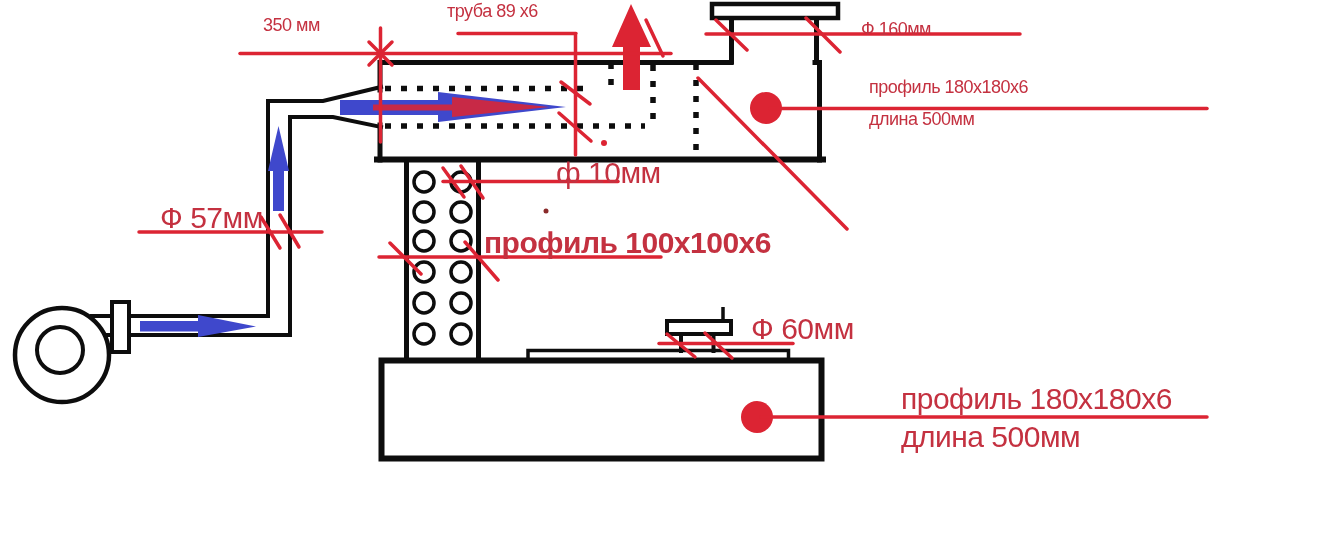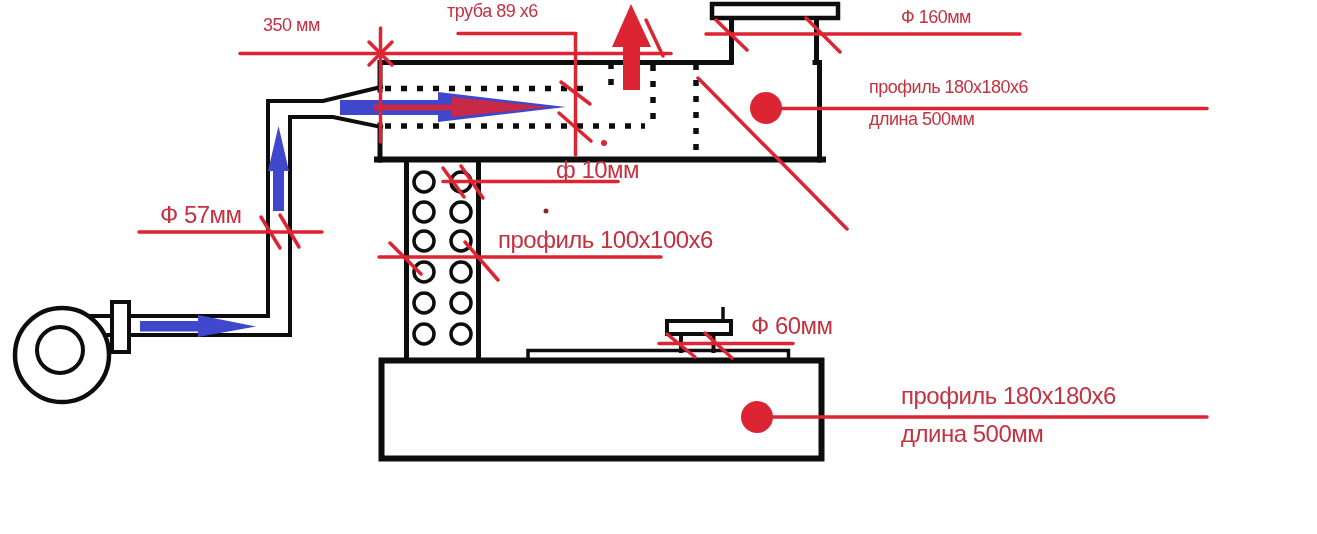--- a/index.html
+++ b/index.html
@@ -23,21 +23,21 @@
   .wf {fill:#ffffff;}
   .dash{stroke:var(--black);fill:none;stroke-width:5.5;stroke-dasharray:6 10;stroke-linecap:butt;}
   .r  {stroke:var(--line-red);fill:none;stroke-width:3.5;stroke-linecap:round;}
   .rf {fill:var(--line-red);stroke:none;}
   .bf {fill:var(--blue);stroke:none;}
   
   .lbl{
     position:absolute;white-space:nowrap;color:var(--text-red);
     font-size:18px;line-height:1.05;letter-spacing:-0.5px;
   }
-  .lbl.s26{font-size:24px;}
+  .lbl.s26{font-size:30px;}
 </style>
 </head>
 <body>
 
 <div id="stage">
 
   <svg id="drawing" width="1317" height="534" viewBox="0 0 1317 534">
 
     <g>
 
@@ -156,23 +156,23 @@
     </g>
 
     <g>
       <circle class="rf" cx="604" cy="143" r="3"></circle>
       <circle cx="546" cy="211" r="2.5" fill="#8a2a2a"></circle>
     </g>
   </svg>
 
   <div class="lbl" style="left:263px;top:16px;">350 мм</div>
   <div class="lbl" style="left:447px;top:2px;">труба 89 х6</div>
-  <div class="lbl" style="left:861px;top:8px;margin-left:40px;">Ф 160мм</div>
+  <div class="lbl" style="left:861px;top:20px;">Ф 160мм</div>
   <div class="lbl" style="left:869px;top:78px;">профиль 180х180х6</div>
   <div class="lbl" style="left:869px;top:110px;">длина 500мм</div>
   <div class="lbl s26" style="left:556px;top:157px;">ф 10мм</div>
-  <div class="lbl s26" style="left:498px;top:227px;">профиль 100х100х6</div>
+  <div class="lbl s26" style="left:484px;top:227px;font-weight:bold;">профиль 100х100х6</div>
   <div class="lbl s26" style="left:160px;top:202px;">Ф 57мм</div>
   <div class="lbl s26" style="left:751px;top:313px;text-align:center;">Ф 60мм</div>
   <div class="lbl s26" style="left:901px;top:383px;">профиль 180х180х6</div>
   <div class="lbl s26" style="left:901px;top:421px;">длина 500мм</div>
 
 </div>
 
 </body></html>

